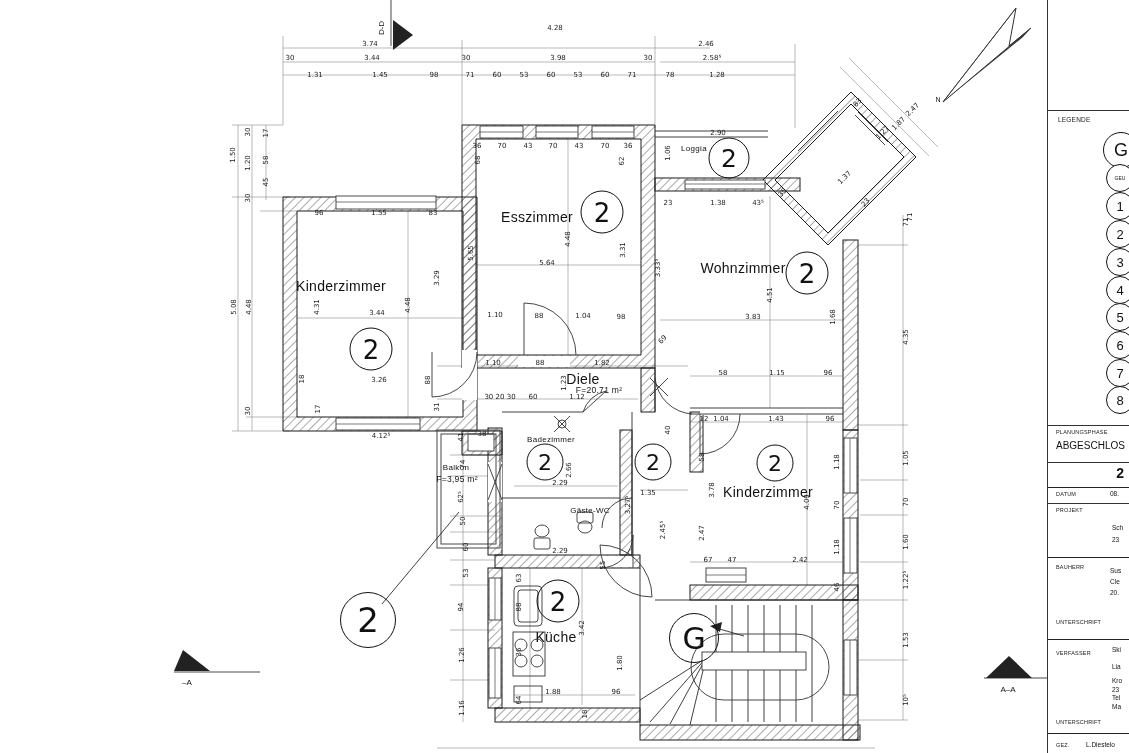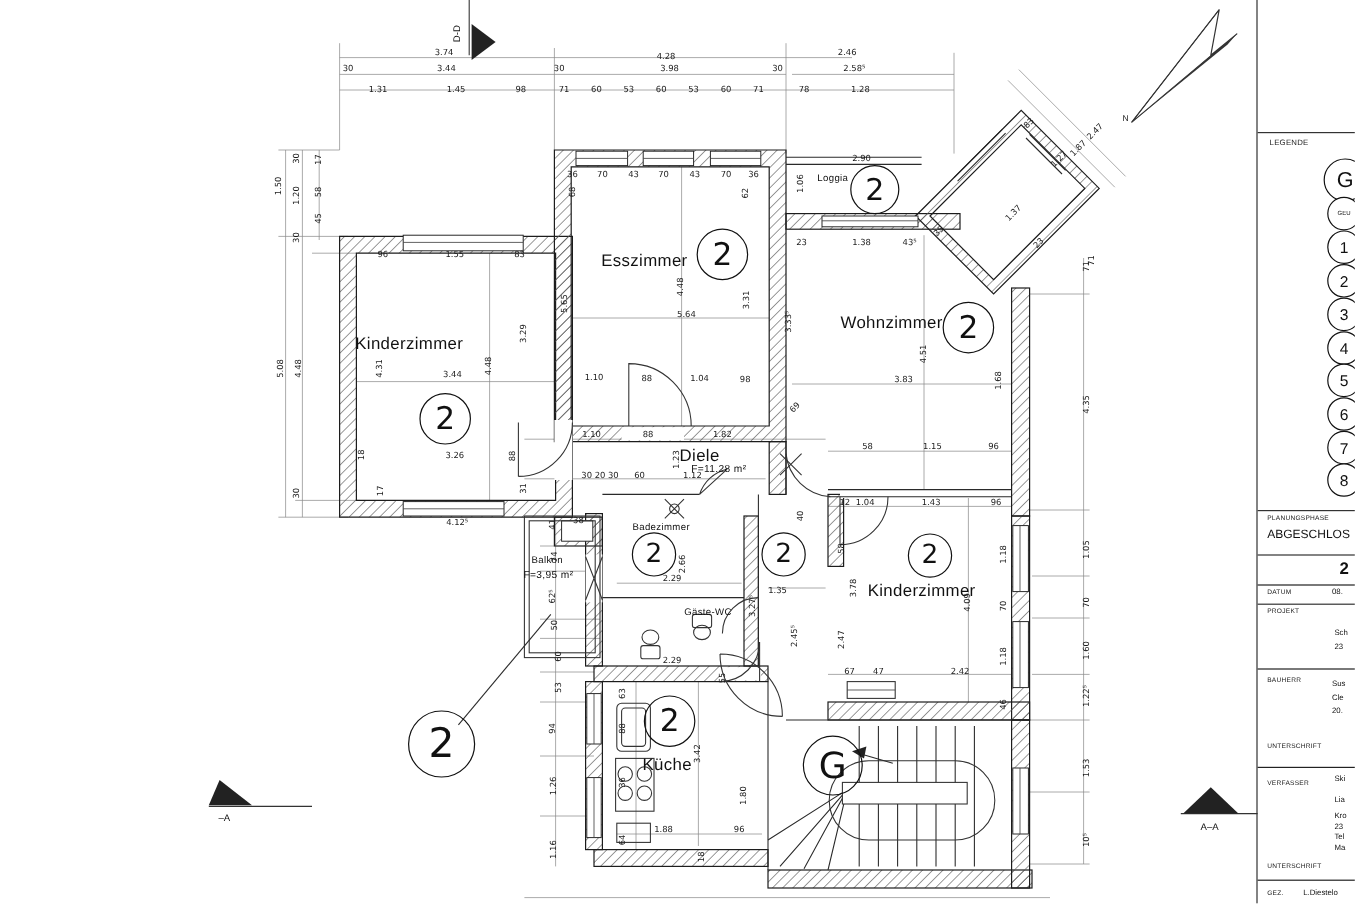--- a/index.html
+++ b/index.html
@@ -174,21 +174,21 @@
     <polygon class="blk" points="1009,656 1032,678 986,678"></polygon>
   </g>
 </svg>
 
 
 <span class="rl" style="left:341px;top:286px">Kinderzimmer</span>
 <span class="rl" style="left:537px;top:217px">Esszimmer</span>
 <span class="rl" style="left:743px;top:268px">Wohnzimmer</span>
 <span class="rl sm" style="left:694px;top:148px">Loggia</span>
 <span class="rl" style="left:583px;top:379px">Diele</span>
-<span class="rl ar" style="left:599px;top:390px">F=11.28 m²</span>
+<span class="rl ar" style="left:599px;top:390px">F=20.71 m²</span>
 <span class="rl sm" style="left:551px;top:439px">Badezimmer</span>
 <span class="rl" style="left:768px;top:492px">Kinderzimmer</span>
 <span class="rl sm" style="left:590px;top:510px">Gäste-WC</span>
 <span class="rl" style="left:556px;top:637px">Küche</span>
 <span class="rl sm" style="left:456px;top:467px">Balkon</span>
 <span class="rl ar" style="left:457px;top:479px">F=3,95 m²</span>
 
 <div class="circ" style="left:371px;top:349px;width:41px;height:41px;font-size:26px">2</div>
 <div class="circ" style="left:602px;top:212px;width:41px;height:41px;font-size:26px">2</div>
 <div class="circ" style="left:729px;top:158px;width:39px;height:39px;font-size:25px">2</div>
@@ -200,21 +200,21 @@
 <div class="circ" style="left:368px;top:620px;width:54px;height:54px;font-size:34px">2</div>
 <div class="circ" style="left:694px;top:638px;width:48px;height:48px;font-size:30px">G</div>
 
 <span class="mk mkv" style="left:381px;top:28px">D-D</span>
 <span class="mk" style="left:187px;top:682px">–A</span>
 <span class="mk" style="left:1008px;top:689px">A–A</span>
 <span class="mk" style="left:938px;top:99px;font-size:7px">N</span>
 
 <div id="dims">
       <span class="d" style="left: 370px; top: 44px;">3.74</span>
-      <span class="d" style="left: 555px; top: 48px;">4.28</span>
+      <span class="d" style="left: 555px; top: 28px;">4.28</span>
       <span class="d" style="left: 706px; top: 44px;">2.46</span>
       <span class="d" style="left: 290px; top: 58px;">30</span>
       <span class="d" style="left: 372px; top: 58px;">3.44</span>
       <span class="d" style="left: 466px; top: 58px;">30</span>
       <span class="d" style="left: 558px; top: 58px;">3.98</span>
       <span class="d" style="left: 648px; top: 58px;">30</span>
       <span class="d" style="left: 712px; top: 58px;">2.58⁵</span>
       <span class="d" style="left: 315px; top: 75px;">1.31</span>
       <span class="d" style="left: 380px; top: 75px;">1.45</span>
       <span class="d" style="left: 434px; top: 75px;">98</span>
@@ -253,21 +253,21 @@
       <span class="d dv" style="left: 437px; top: 278px;">3.29</span>
       <span class="d" style="left: 377px; top: 313px;">3.44</span>
       <span class="d dv" style="left: 408px; top: 305px;">4.48</span>
       <span class="d" style="left: 379px; top: 380px;">3.26</span>
       <span class="d dv" style="left: 428px; top: 380px;">88</span>
       <span class="d dv" style="left: 437px; top: 407px;">31</span>
       <span class="d dv" style="left: 302px; top: 379px;">18</span>
       <span class="d dv" style="left: 318px; top: 409px;">17</span>
       <span class="d" style="left: 381px; top: 436px;">4.12⁵</span>
       <span class="d dv" style="left: 471px; top: 253px;">5.65</span>
-      <span class="d" style="left: 572px; top: 263px;">5.64</span>
+      <span class="d" style="left: 547px; top: 263px;">5.64</span>
       <span class="d dv" style="left: 568px; top: 239px;">4.48</span>
       <span class="d dv" style="left: 623px; top: 250px;">3.31</span>
       <span class="d" style="left: 495px; top: 315px;">1.10</span>
       <span class="d" style="left: 539px; top: 316px;">88</span>
       <span class="d" style="left: 583px; top: 316px;">1.04</span>
       <span class="d" style="left: 621px; top: 317px;">98</span>
       <span class="d" style="left: 718px; top: 133px;">2.90</span>
       <span class="d dv" style="left: 668px; top: 153px;">1.06</span>
       <span class="d" style="left: 668px; top: 203px;">23</span>
       <span class="d" style="left: 718px; top: 203px;">1.38</span>

